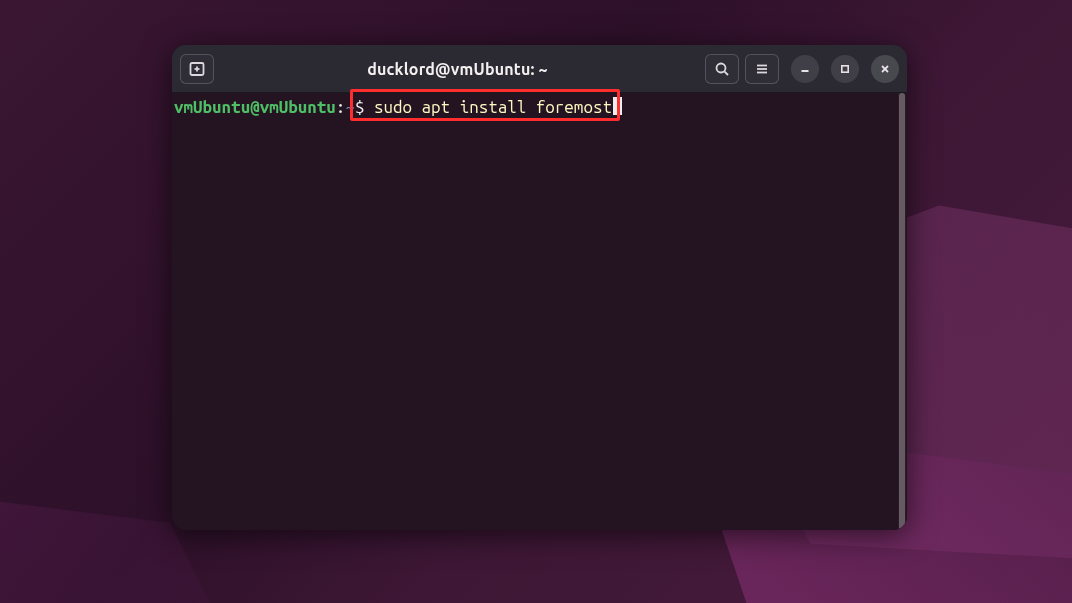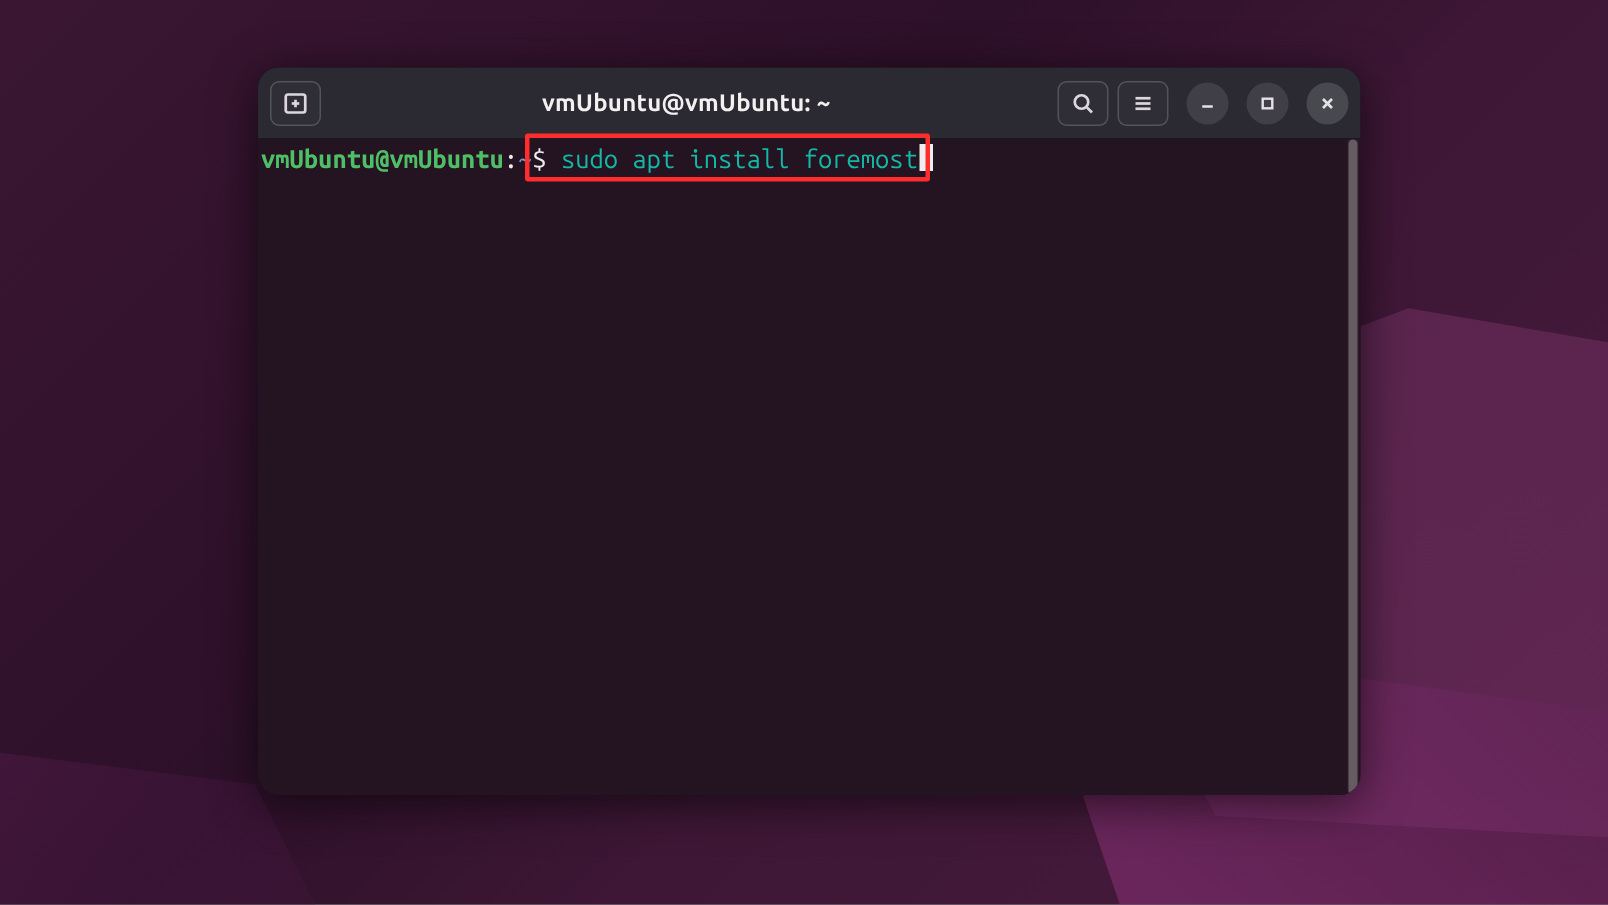--- a/index.html
+++ b/index.html
@@ -119,21 +119,21 @@
     .prompt-line {
       position: absolute;
       left: 2px;
       top: 2px;
       white-space: pre;
     }
     .prompt-user { color: #4ebf66; font-weight: 600; }
     .prompt-colon { color: #eee; }
     .prompt-path { color: #6aa2d9; }
     .prompt-dollar { color: #eee; }
-    .cmd-text { color: #14b8a6; }
+    .cmd-text { color: #fef9c3; }
     .block-cursor {
       display: inline-block;
       width: 9px;
       height: 18px;
       background: #eee;
       vertical-align: -2px;
       margin-left: 1px;
     }
     .highlight-box {
       position: absolute;
@@ -174,21 +174,21 @@
 
 <div class="terminal-window">
   <div class="titlebar">
     <div class="tb-btn boxed">
       <svg width="18" height="18" viewBox="0 0 18 18" fill="none" stroke="currentColor" stroke-width="1.8">
         <rect x="2.5" y="3" width="13" height="12" rx="1.5"></rect>
         <line x1="9" y1="6.5" x2="9" y2="11.5"></line>
         <line x1="6.5" y1="9" x2="11.5" y2="9"></line>
       </svg>
     </div>
-    <div class="tb-title">vmUbuntu@vmUbuntu: ~</div>
+    <div class="tb-title">ducklord@vmUbuntu: ~</div>
     <div class="tb-btn boxed">
       <svg width="16" height="16" viewBox="0 0 16 16" fill="none" stroke="currentColor" stroke-width="1.8">
         <circle cx="7" cy="7" r="4.5"></circle>
         <line x1="10.6" y1="10.6" x2="14" y2="14"></line>
       </svg>
     </div>
     <div class="tb-btn boxed">
       <svg width="16" height="16" viewBox="0 0 16 16" fill="none" stroke="currentColor" stroke-width="1.8">
         <line x1="3" y1="4.5" x2="13" y2="4.5"></line>
         <line x1="3" y1="8" x2="13" y2="8"></line>

